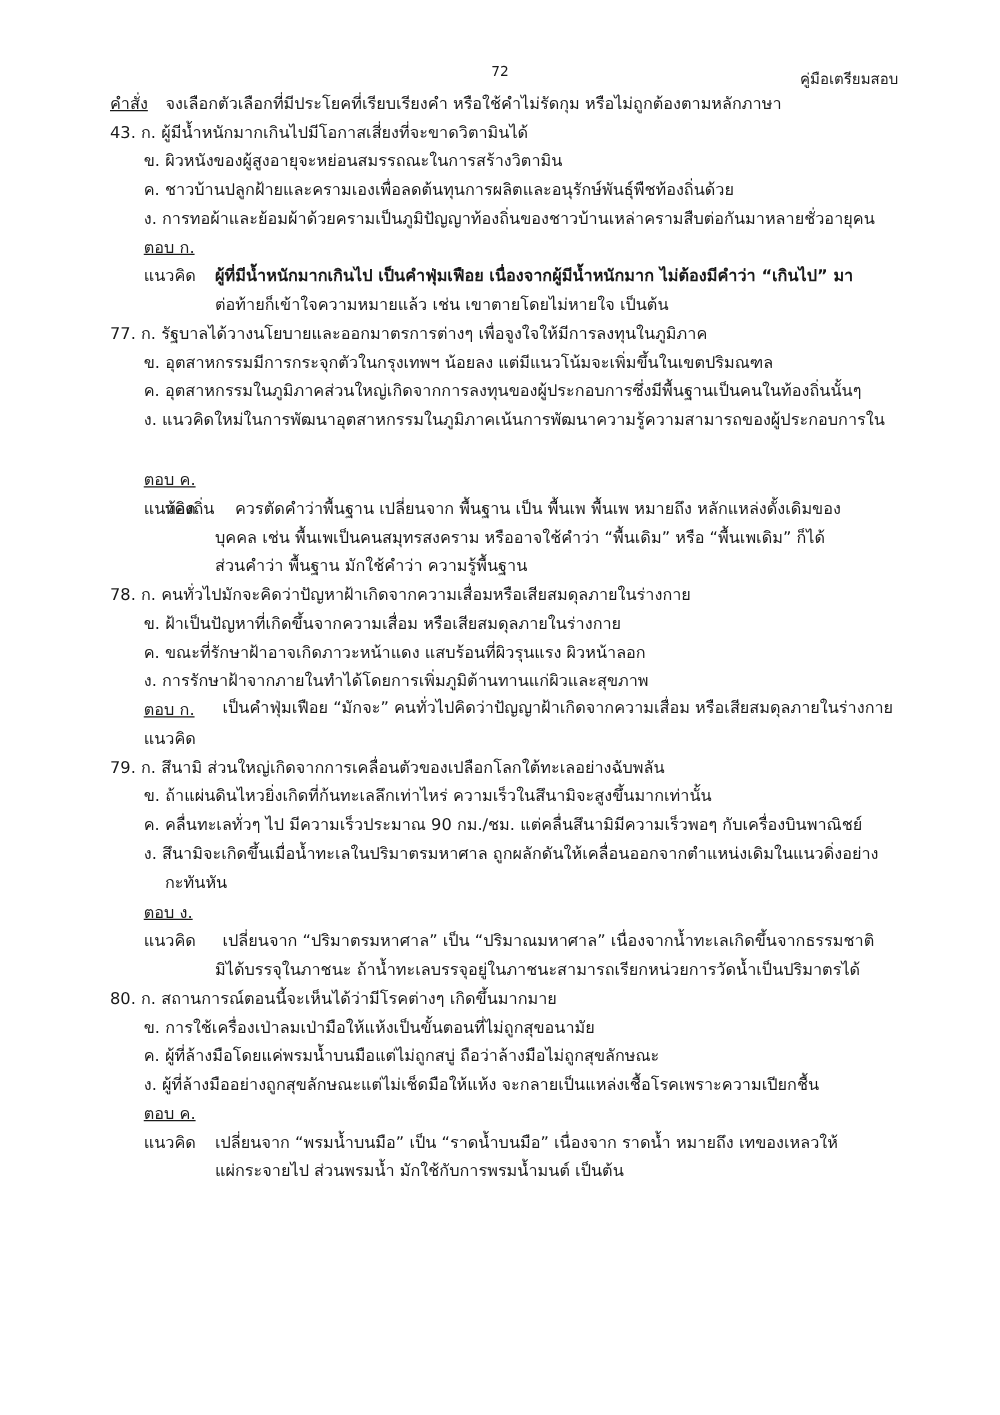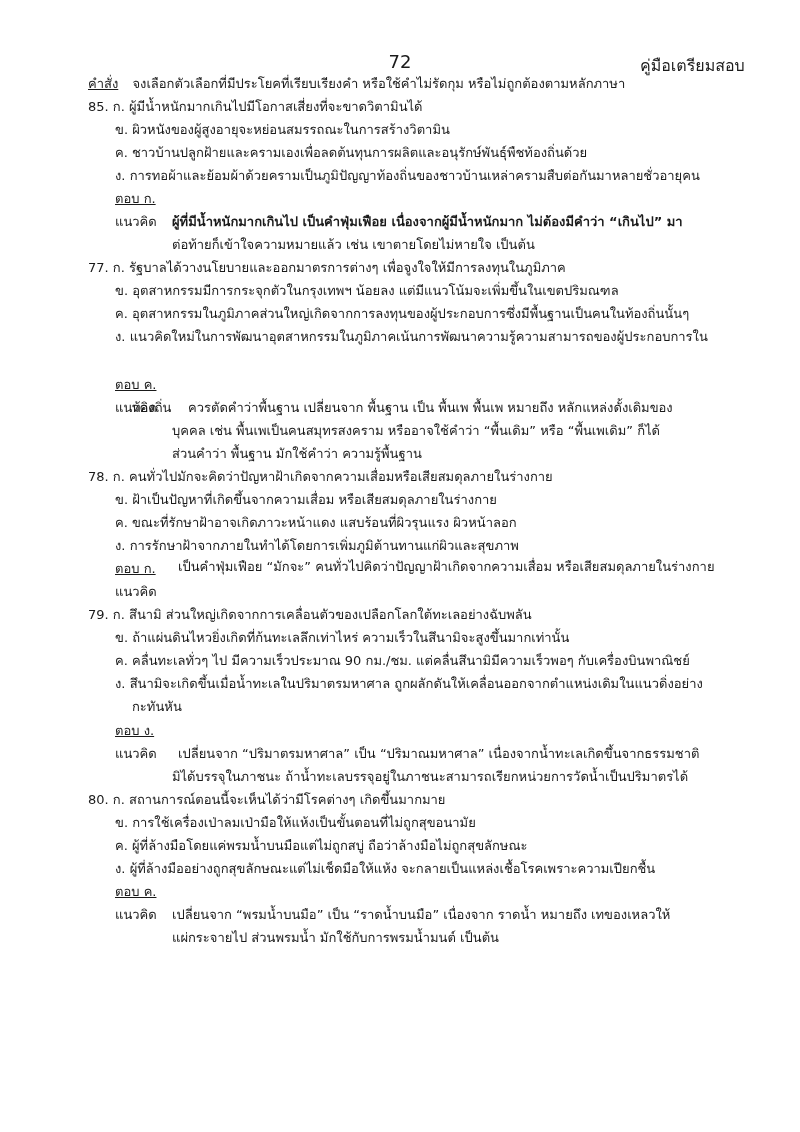--- a/index.html
+++ b/index.html
@@ -1,37 +1,37 @@
 <!DOCTYPE html>
 <html><head>
 <meta charset="utf-8">
 <style>
   html, body { margin:0; padding:0; }
   body { width:800px; height:1132px; background:#ffffff; position:relative; overflow:hidden;
          font-family:"DejaVu Sans", sans-serif; color:#1a1a1a; }
-  .page-num { position:absolute; top:51px; left:0; width:800px; text-align:center; font-size:18px; }
-  .header-right { position:absolute; top:53px; left:640px; font-size:16px; }
+  .page-num { position:absolute; top:51px; left:0; width:800px; text-align:center; font-size:11px; }
+  .header-right { position:absolute; top:53px; left:640px; font-size:12px; }
   .line { position:absolute; font-size:13px; white-space:nowrap; line-height:18px; }
   .u { text-decoration:underline; }
   .b { font-weight:normal; }
 </style>
 </head>
 <body>
 
 <div>
   <div class="page-num">72</div>
   <div class="header-right">คู่มือเตรียมสอบ</div>
 
   <div class="line" style="top:75px;left:88px;">
     <span class="u b">คำสั่ง</span>
     <span style="margin-left:10px;">จงเลือกตัวเลือกที่มีประโยคที่เรียบเรียงคำ  หรือใช้คำไม่รัดกุม  หรือไม่ถูกต้องตามหลักภาษา</span>
   </div>
 
   <div class="line" style="top:98px;left:88px;">
-    <span>85.</span>
+    <span>43.</span>
     <span>ก.</span>
     <span>ผู้มีน้ำหนักมากเกินไปมีโอกาสเสี่ยงที่จะขาดวิตามินได้</span>
   </div>
   <div class="line" style="top:121px;left:115px;">
     <span>ข.</span> <span>ผิวหนังของผู้สูงอายุจะหย่อนสมรรถณะในการสร้างวิตามิน</span>
   </div>
   <div class="line" style="top:144px;left:115px;">
     <span>ค.</span> <span>ชาวบ้านปลูกฝ้ายและครามเองเพื่อลดต้นทุนการผลิตและอนุรักษ์พันธุ์พืชท้องถิ่นด้วย</span>
   </div>
   <div class="line" style="top:167px;left:115px;">

